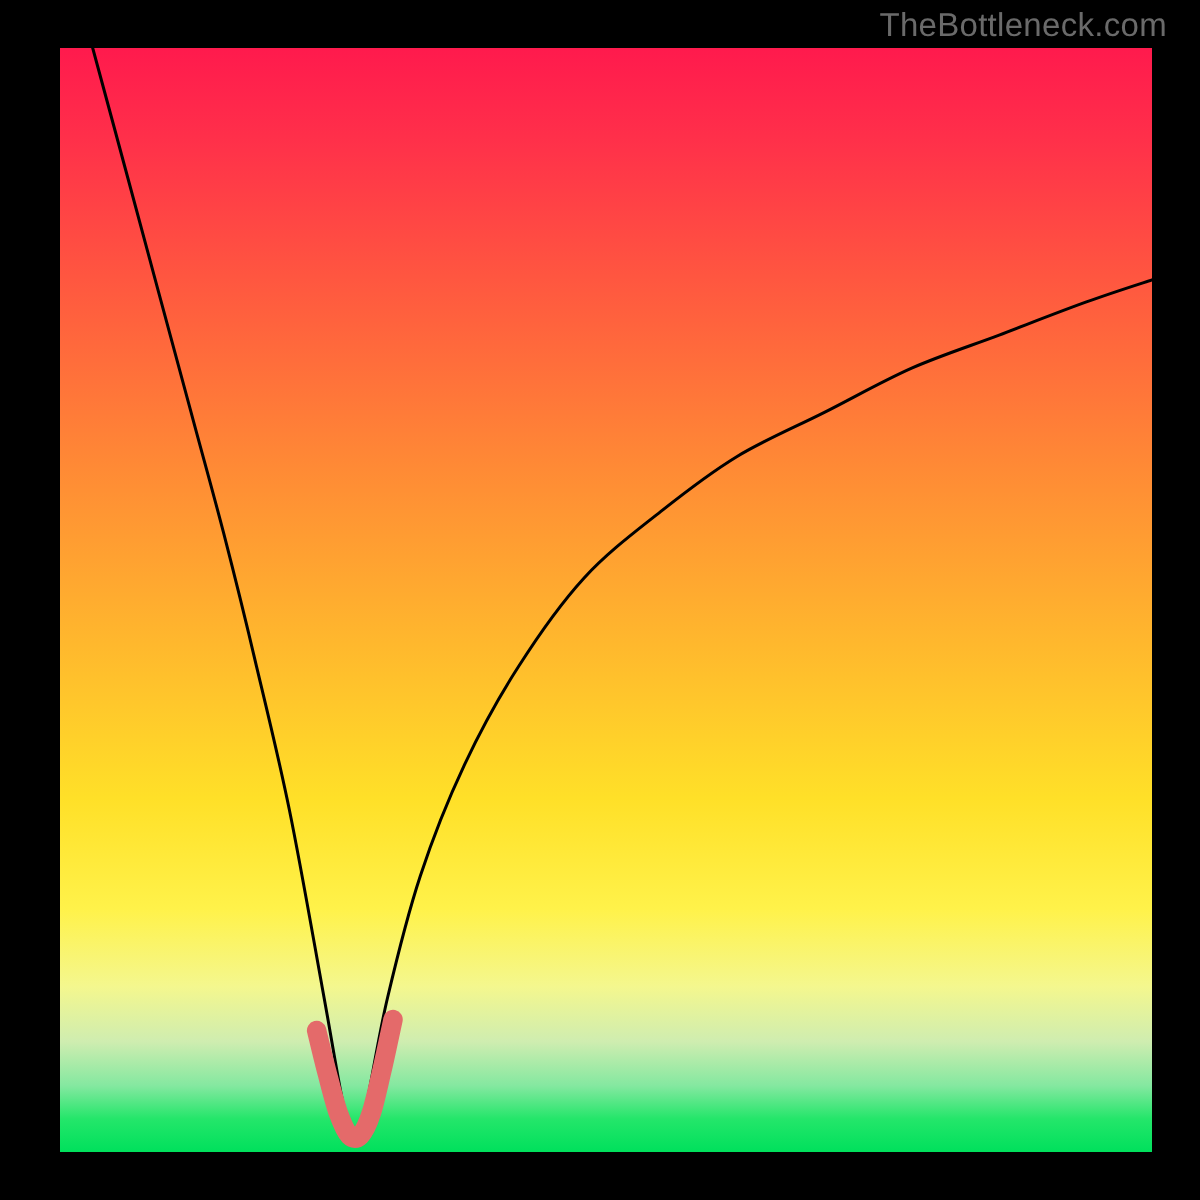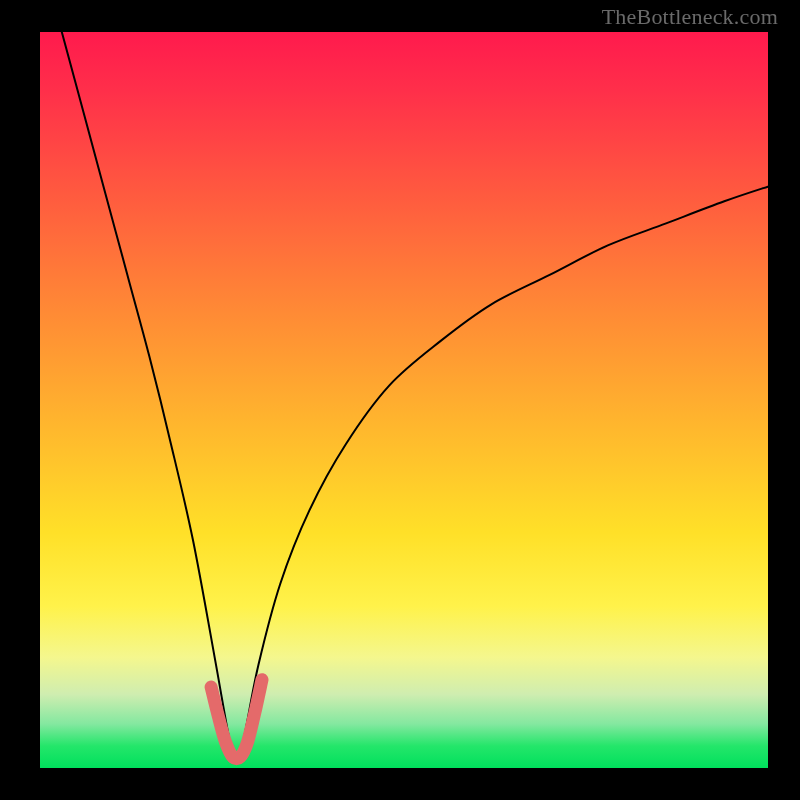--- a/index.html
+++ b/index.html
@@ -11,21 +11,20 @@
     overflow: hidden;
     font-family: Arial, Helvetica, sans-serif;
   }
   .frame {
     position: absolute;
     left: 0;
     top: 0;
     width: 788px;
     height: 800px;
     background: #000;
-    font-family: Liberation Serif, serif;
   }
   .plot {
     position: absolute;
     left: 40px;
     top: 32px;
     width: 728px;
     height: 736px;
     
     background: linear-gradient(
       to bottom,

